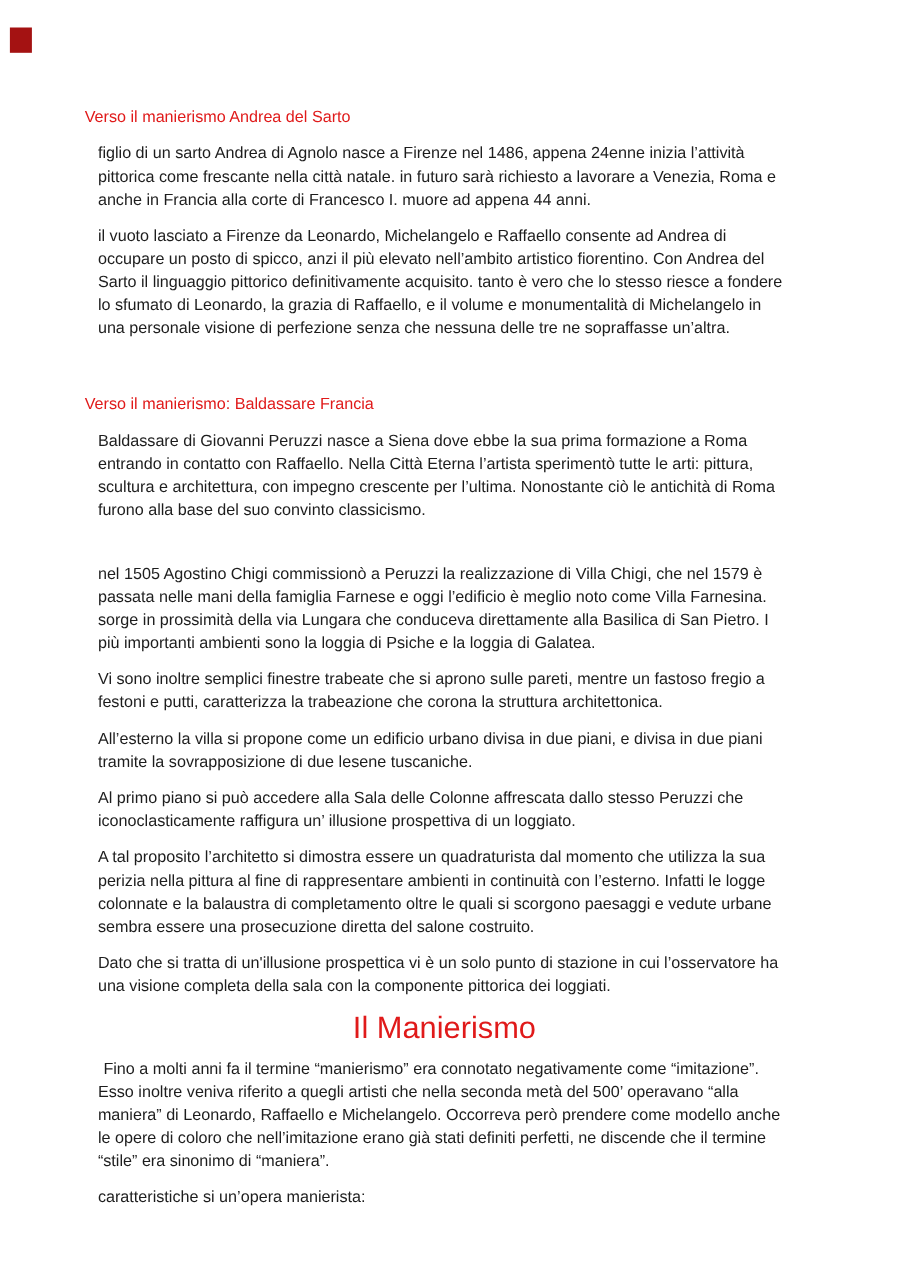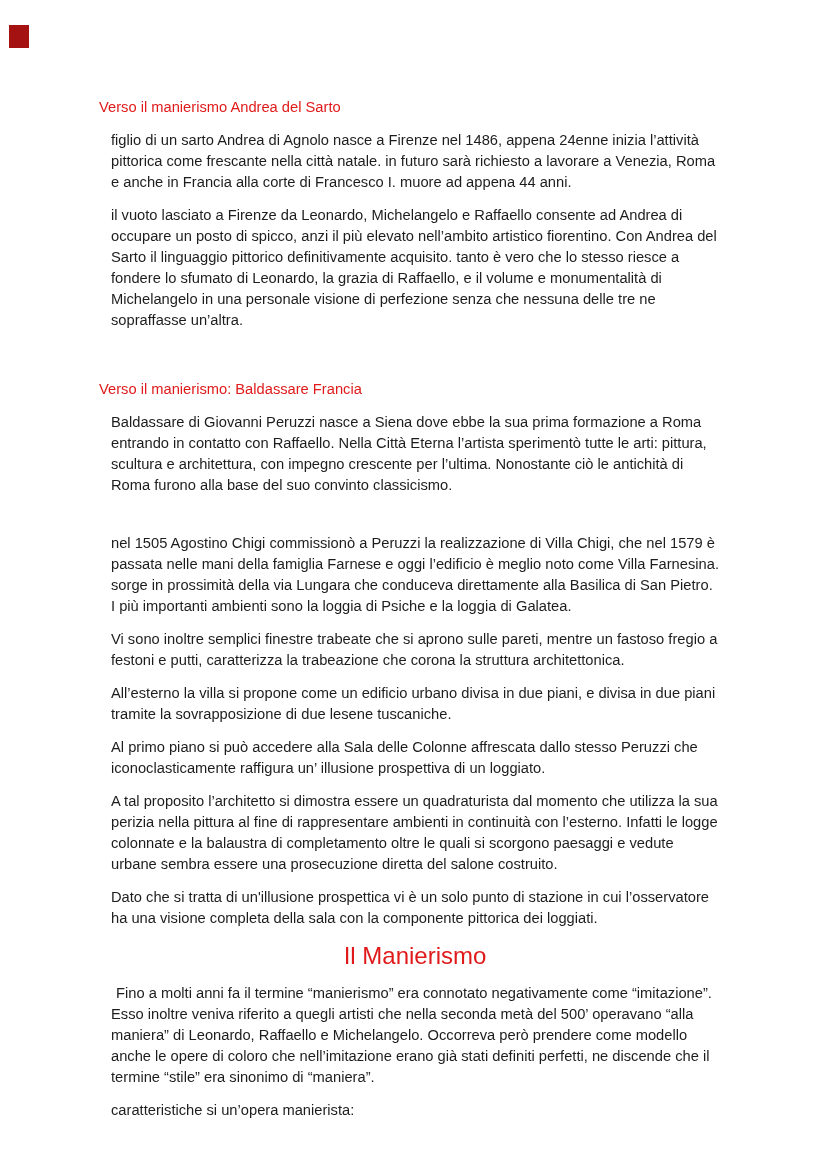--- a/index.html
+++ b/index.html
@@ -2,21 +2,21 @@
 <html><head>
 <meta charset="utf-8">
 <style>
   html, body { margin: 0; padding: 0; background: #ffffff; }
   .page {
     position: relative;
     width: 828px;
     height: 1169px;
     background: #ffffff;
     box-sizing: border-box;
-    padding: 97px 97px 0 99px;
+    padding: 97px 97px 0 77px;
     font-family: "Liberation Sans", "DejaVu Sans", sans-serif;
     font-size: 14.7px;
     line-height: 21px;
     color: #1d1d1d;
     overflow: hidden;
   }
   .corner-mark {
     position: absolute;
     left: 9px;
     top: 25px;
@@ -26,21 +26,21 @@
   }
   .sec-heading {
     margin: 0;
     font-size: inherit;
     line-height: inherit;
     font-weight: 400;
     color: #e01a1a;
   }
   .doc-title {
     margin: 2px 0 4px 0;
-    font-size: 24px;
+    font-size: 28px;
     line-height: 30px;
     font-weight: 400;
     color: #e01a1a;
     text-align: center;
   }
   p { margin: 12px; }
   .indent-first { text-indent: 5px; }
   .sp-a { height: 36px; }
   .sp-b { height: 13px; }
 </style>

